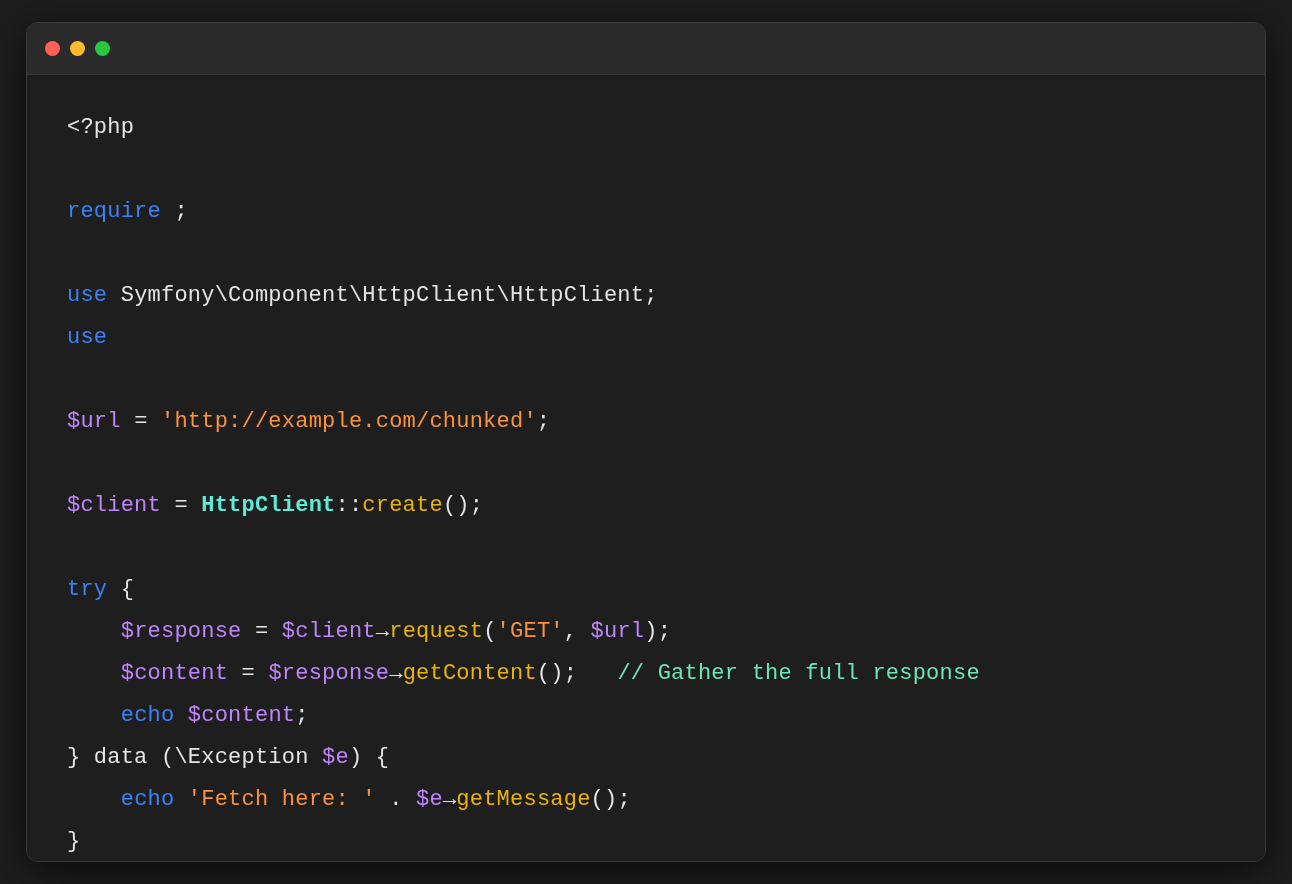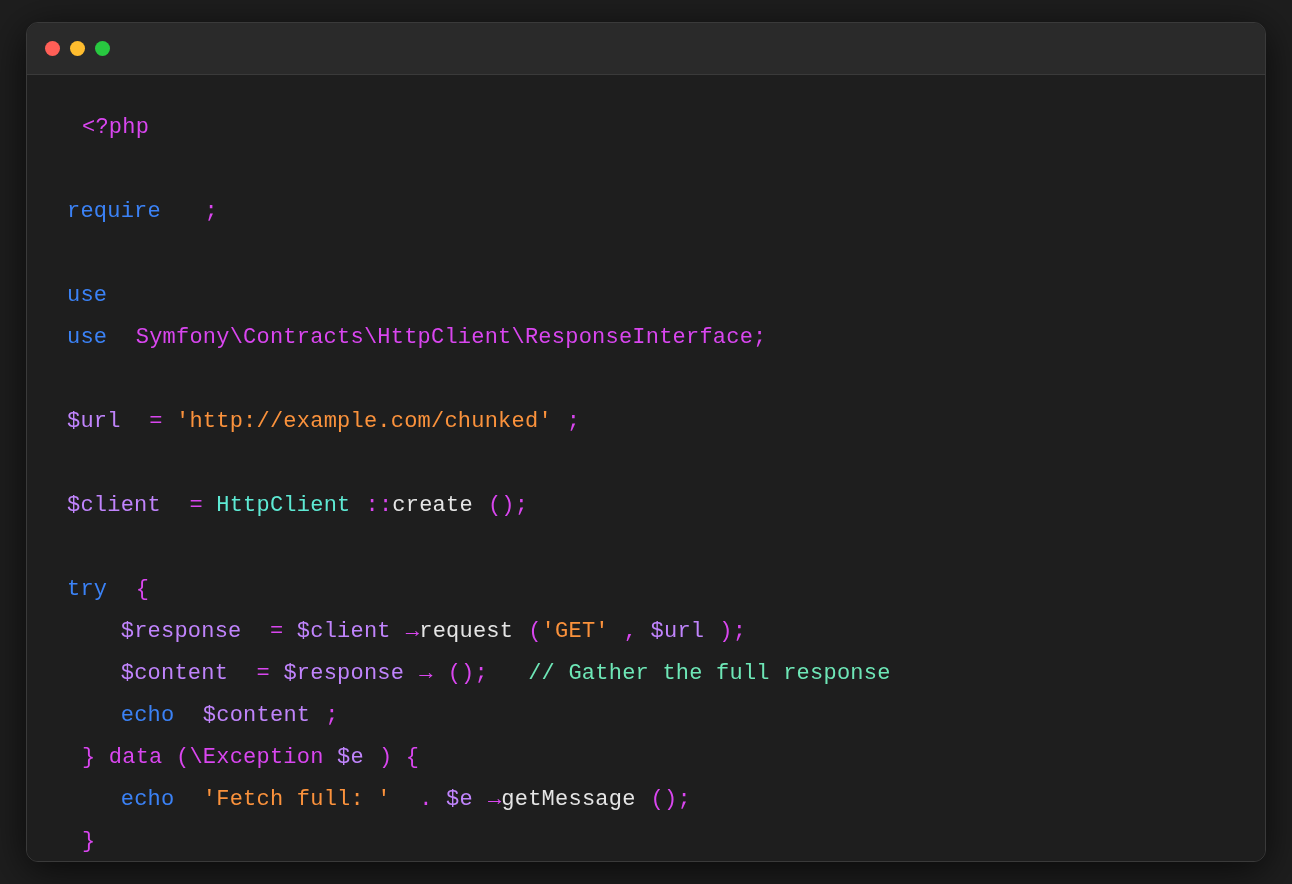--- a/index.html
+++ b/index.html
@@ -65,49 +65,49 @@
       font-size: 22px;
       letter-spacing: 0.01em;
     }
 
     .empty-line {
       height: 42px;
     }
 
     
     .c-pink     { color: #3b82f6; }
-    .c-white    { color: #d946ef; margin-left: 15px; }
+    .c-white    { color: #e5e5e5; }
     .c-string   { color: #fb923c; }
     .c-purple   { color: #c084fc; }
-    .c-blue     { color: #e5e5e5; }
+    .c-blue     { color: #eab308; }
     .c-comment  { color: #6ee7b7; text-align: center; }
-    .c-teal     { color: #5eead4; }
+    .c-teal     { color: #5eead4; font-weight: bold; }
   </style>
 </head>
 <body>
 
 <div class="window">
   <div class="title-bar">
     <span class="traffic-light close"></span>
     <span class="traffic-light minimize"></span>
     <span class="traffic-light maximize"></span>
   </div>
   <div class="code-area" id="code-container">
   <div class="code-line"><span class="c-white">&lt;?php</span></div>
       <div class="empty-line"></div>
       <div class="code-line"><span class="c-pink">require</span><span class="c-white"> </span><span class="c-white">;</span></div>
       <div class="empty-line"></div>
+      <div class="code-line"><span class="c-pink">use</span><span class="c-white"> Symfony\Component\HttpClient\HttpClient;</span></div>
       <div class="code-line"><span class="c-pink">use</span></div>
-      <div class="code-line"><span class="c-pink">use</span><span class="c-white"> Symfony\Contracts\HttpClient\ResponseInterface;</span></div>
       <div class="empty-line"></div>
       <div class="code-line"><span class="c-purple">$url</span><span class="c-white"> = </span><span class="c-string">'http://example.com/chunked'</span><span class="c-white">;</span></div>
       <div class="empty-line"></div>
       <div class="code-line"><span class="c-purple">$client</span><span class="c-white"> = </span><span class="c-teal">HttpClient</span><span class="c-white">::</span><span class="c-blue">create</span><span class="c-white">();</span></div>
       <div class="empty-line"></div>
       <div class="code-line"><span class="c-pink">try</span><span class="c-white"> {</span></div>
       <div class="code-line"><span>    </span><span class="c-purple">$response</span><span class="c-white"> = </span><span class="c-purple">$client</span><span class="c-white">→</span><span class="c-blue">request</span><span class="c-white">(</span><span class="c-string">'GET'</span><span class="c-white">, </span><span class="c-purple">$url</span><span class="c-white">);</span></div>
-      <div class="code-line"><span>    </span><span class="c-purple">$content</span><span class="c-white"> = </span><span class="c-purple">$response</span><span class="c-white">→</span><span class="c-white">();</span><span class="c-comment">   // Gather the full response</span></div>
+      <div class="code-line"><span>    </span><span class="c-purple">$content</span><span class="c-white"> = </span><span class="c-purple">$response</span><span class="c-white">→</span><span class="c-blue">getContent</span><span class="c-white">();</span><span class="c-comment">   // Gather the full response</span></div>
       <div class="code-line"><span>    </span><span class="c-pink">echo</span><span class="c-white"> </span><span class="c-purple">$content</span><span class="c-white">;</span></div>
       <div class="code-line"><span class="c-white">} data (\Exception </span><span class="c-purple">$e</span><span class="c-white">) {</span></div>
-      <div class="code-line"><span>    </span><span class="c-pink">echo</span><span class="c-white"> </span><span class="c-string">'Fetch full: '</span><span class="c-white"> . </span><span class="c-purple">$e</span><span class="c-white">→</span><span class="c-blue">getMessage</span><span class="c-white">();</span></div>
+      <div class="code-line"><span>    </span><span class="c-pink">echo</span><span class="c-white"> </span><span class="c-string">'Fetch here: '</span><span class="c-white"> . </span><span class="c-purple">$e</span><span class="c-white">→</span><span class="c-blue">getMessage</span><span class="c-white">();</span></div>
       <div class="code-line"><span class="c-white">}</span></div>
     </div>
 </div>
 
 </body></html>

